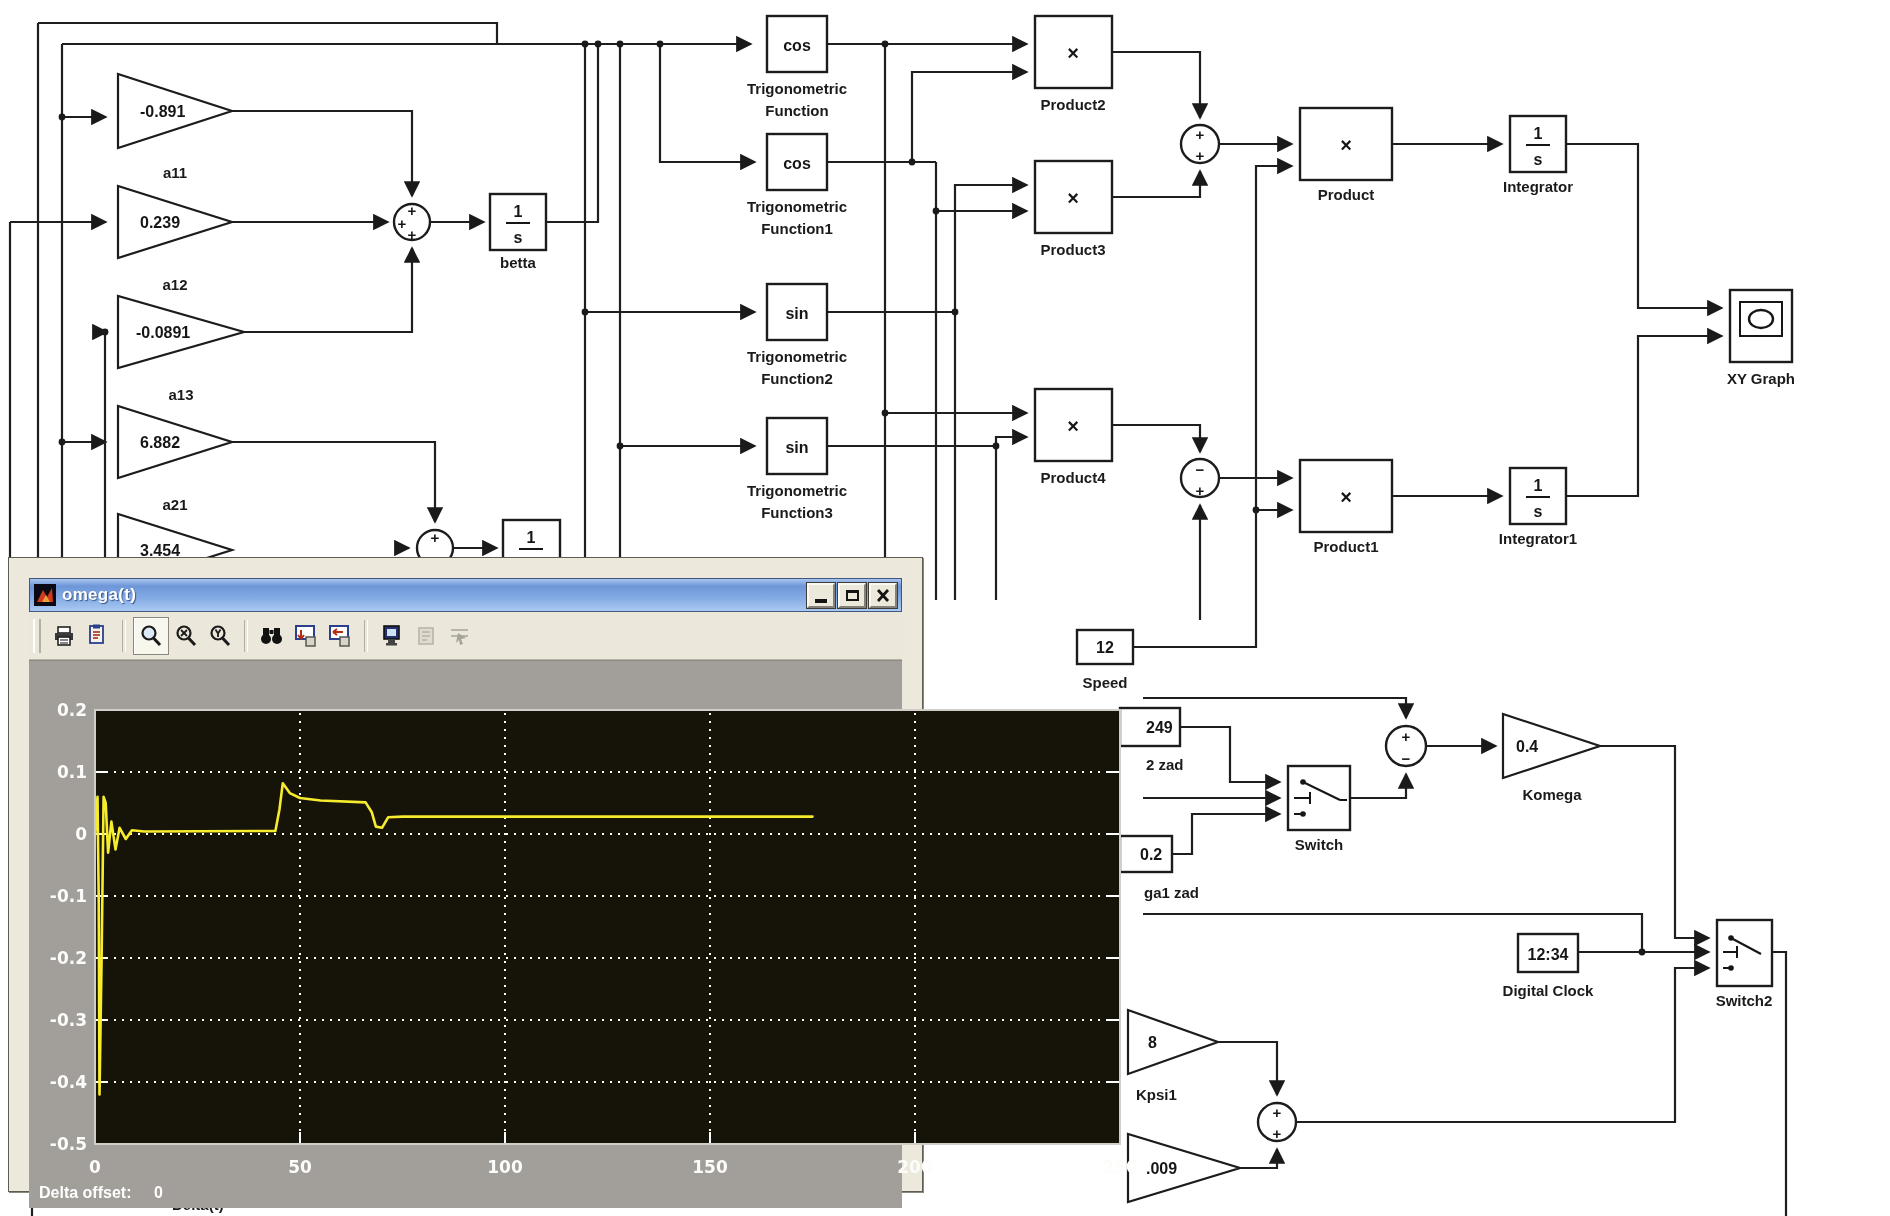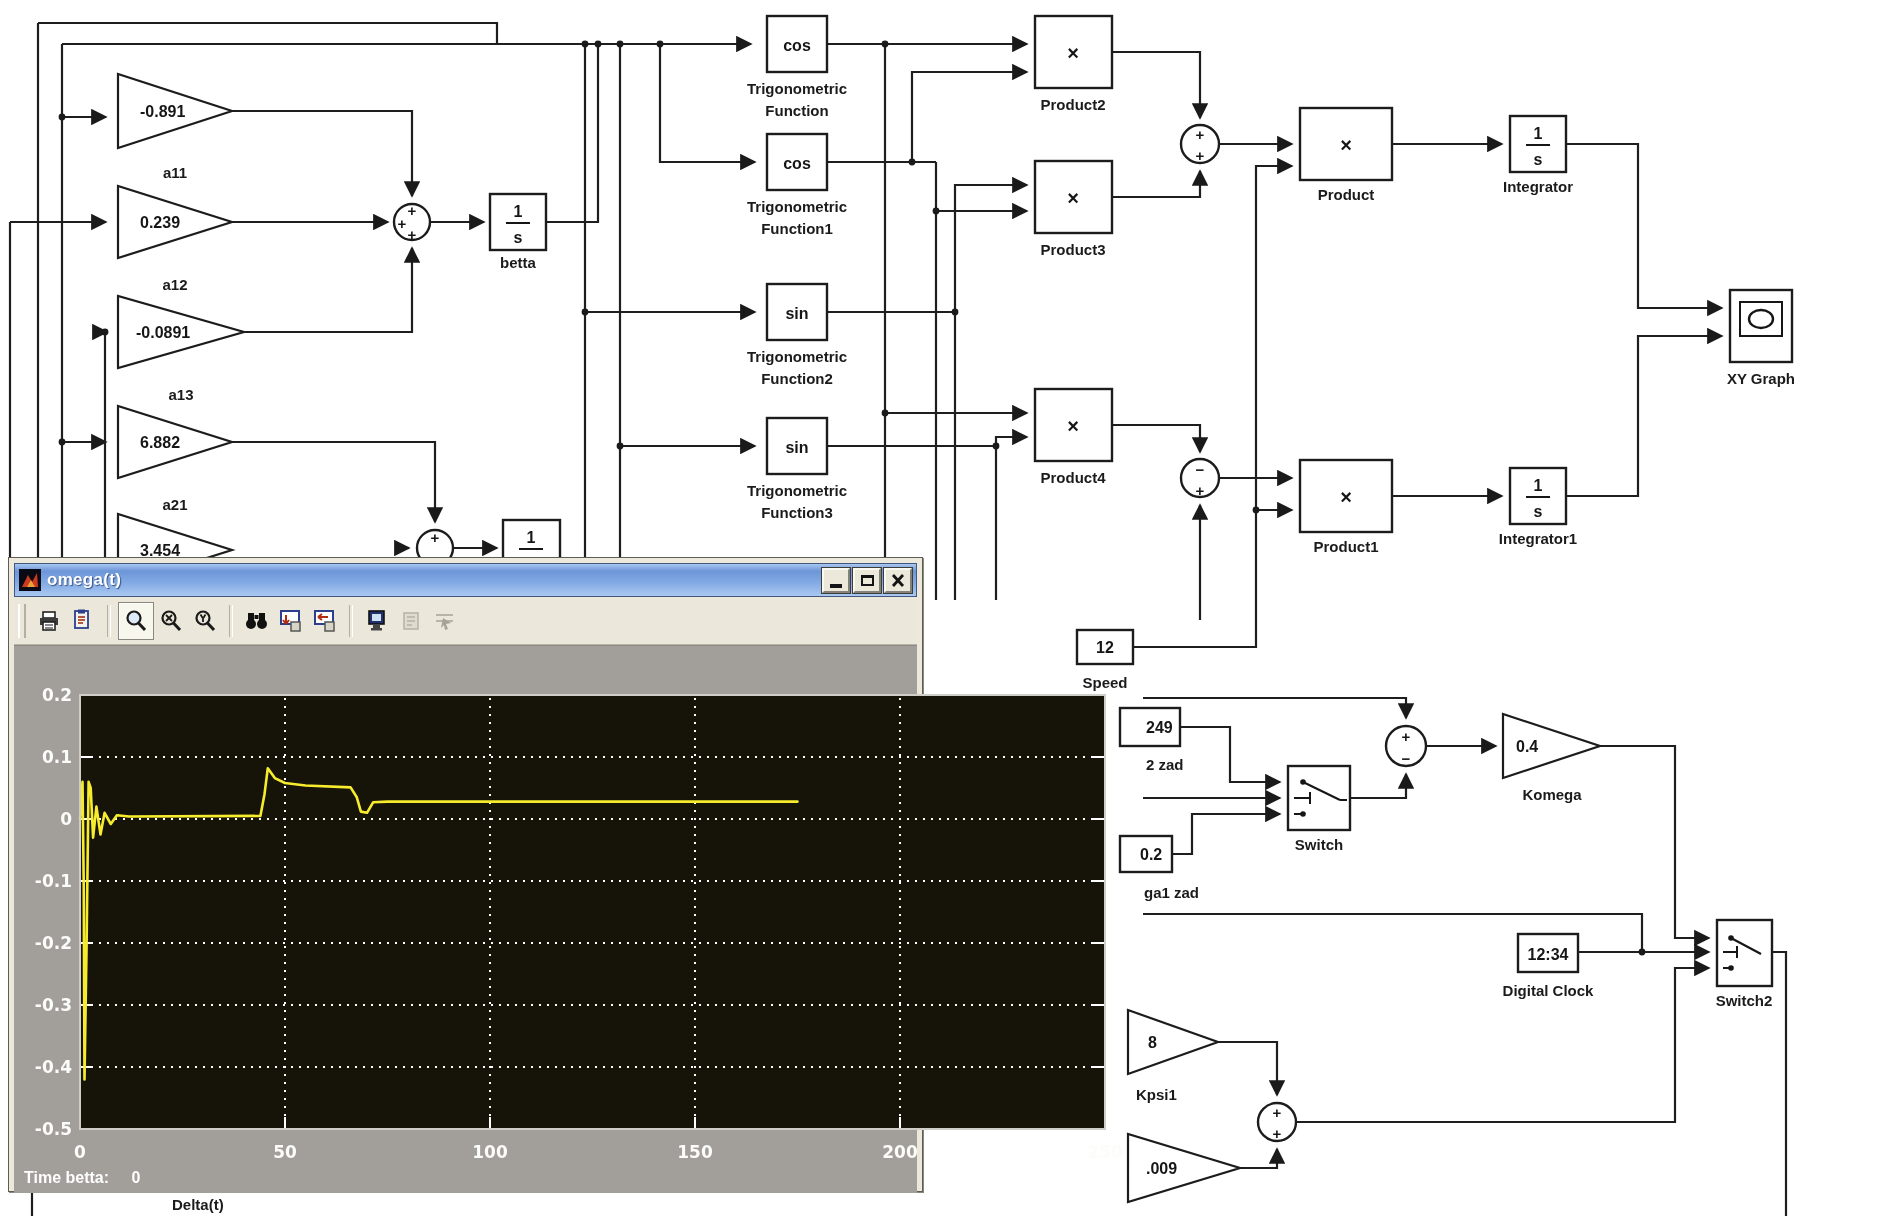--- a/index.html
+++ b/index.html
@@ -15,21 +15,21 @@
   .dval{font:bold 16px "Liberation Sans",sans-serif;fill:#161616;}
   .dlbl{font:bold 15px "Liberation Sans",sans-serif;fill:#1b1b1b;}
   .dfn{font:bold 16px "Liberation Sans",sans-serif;fill:#161616;}
   .dmul{font:bold 20px "Liberation Sans",sans-serif;fill:#161616;}
   .dsgn{font:bold 15px "Liberation Sans",sans-serif;fill:#161616;}
   .fracline{stroke:#161616;stroke-width:2;}
   .swicon{fill:none;stroke:#161616;stroke-width:2;}
   
   #scope{position:absolute;left:8px;top:557px;width:915px;height:635px;
          background:#ece9dc;border:1px solid #5f5d52;box-sizing:border-box;
-         padding:5px;box-shadow:1px 1px 0 #8a887c;}
+         padding:20px;box-shadow:1px 1px 0 #8a887c;}
   #titlebar{height:34px;display:flex;align-items:center;position:relative;
             background:linear-gradient(180deg,#a9c6f0 0%,#6d96d8 22%,#84abe4 60%,#aac9f2 100%);
             border:1px solid #42577e;box-sizing:border-box;}
   #titleicon{width:22px;height:22px;margin:0 6px 0 4px;background:#0a0a14;position:relative;flex:0 0 auto;}
   #titleicon svg{position:absolute;left:0;top:0;}
   #titletext{color:#ffffff;font:bold 17px "Liberation Sans",sans-serif;letter-spacing:.3px;
              text-shadow:1px 1px 1px #3a5588;}
   .wbtns{position:absolute;right:4px;top:4px;display:flex;gap:3px;}
   .wbtn{width:28px;height:25px;background:#ece9da;border-top:2px solid #fbfaf2;border-left:2px solid #fbfaf2;
         border-right:2px solid #84817a;border-bottom:2px solid #84817a;box-shadow:0 0 0 1px #3e3d37;
@@ -514,17 +514,17 @@
         <line x1="681" y1="471" x2="681" y2="482" stroke="#fff" stroke-width="2"></line>
         <text x="681" y="512" text-anchor="middle" class="plotlabel">150</text>
         <line x1="886" y1="471" x2="886" y2="482" stroke="#fff" stroke-width="2"></line>
         <text x="886" y="512" text-anchor="middle" class="plotlabel">200</text>
         <line x1="1091" y1="471" x2="1091" y2="482" stroke="#fff" stroke-width="2"></line>
         <text x="1091" y="512" text-anchor="middle" class="plotlabel">250</text>
         <polyline points="66.0,173.0 68.5,135.8 69.7,235.0 70.5,433.4 72.6,297.0 74.6,135.8 76.7,142.0 79.1,191.6 82.4,160.6 86.5,188.5 90.6,166.8 96.8,178.0 102.9,169.3 115.2,170.5 246.4,169.9 250.5,148.2 253.8,122.2 260.8,132.1 271.0,137.0 291.5,139.5 336.6,141.4 342.8,151.3 346.9,165.6 353.0,166.8 359.1,156.3 373.5,155.6 783.5,155.6" fill="none" stroke="#f6ec2d" stroke-width="2.6" stroke-linejoin="round" stroke-linecap="round"></polyline>
         <rect x="66" y="49" width="1025" height="434" fill="none" stroke="#cfcec8" stroke-width="2"></rect>
       </svg>
     <div id="status">
-      <span>Time betta:</span>
+      <span>Delta offset:</span>
       <span class="sv">0</span>
     </div>
   </div>
 </div>
 
 </body></html>

